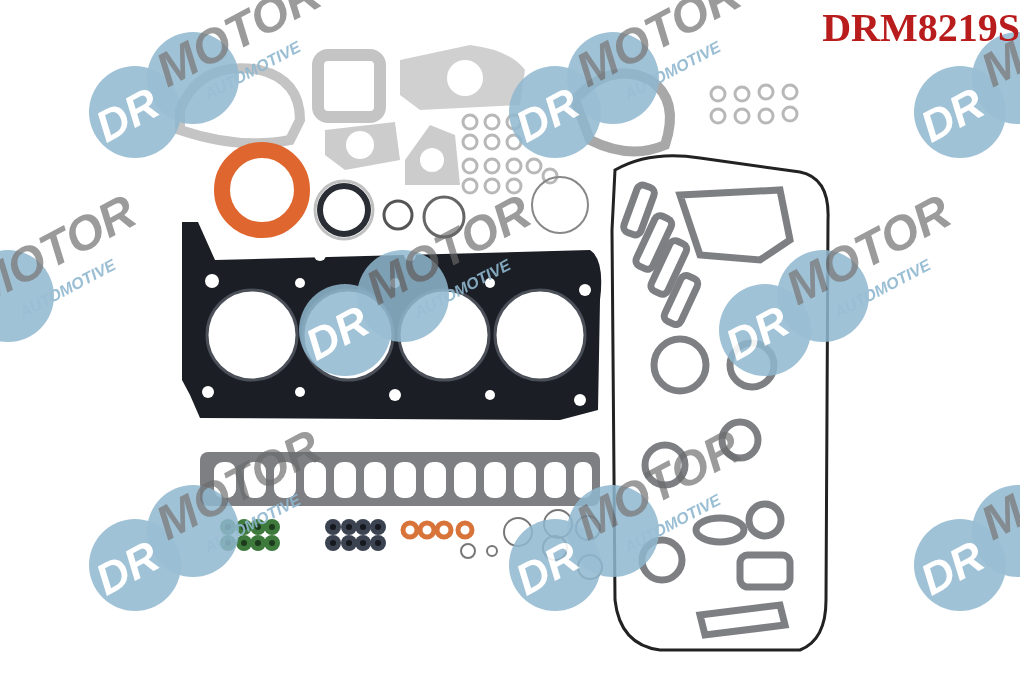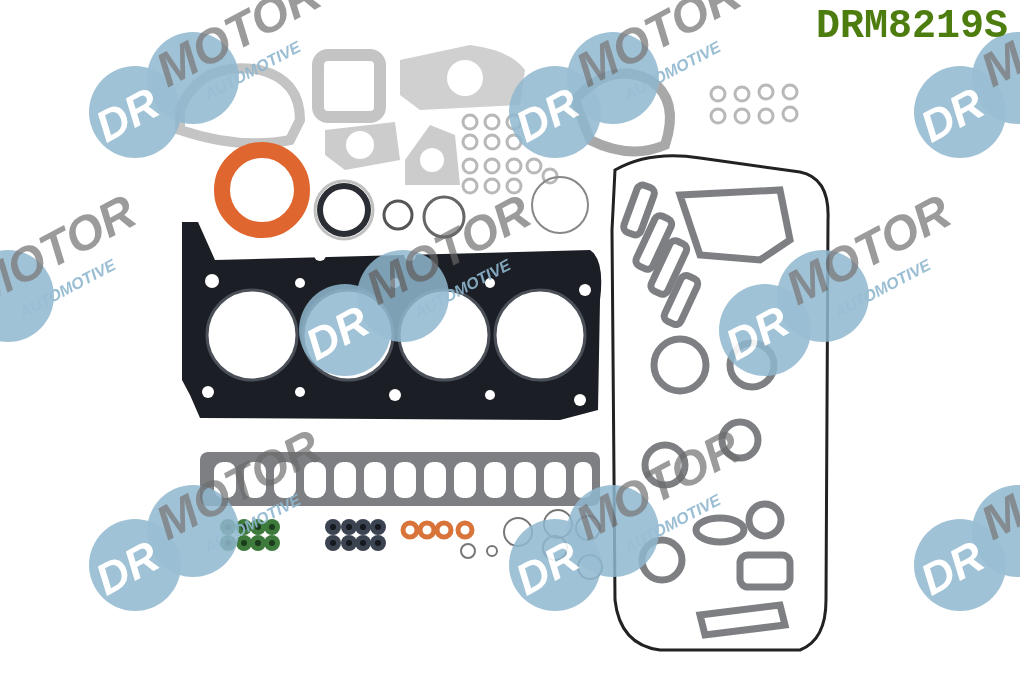--- a/index.html
+++ b/index.html
@@ -1,18 +1,18 @@
 <!DOCTYPE html>
 <html><head>
 <meta charset="utf-8">
 <style>
   html, body { margin: 0; padding: 0; background: #ffffff; }
   body { width: 1020px; height: 680px; position: relative; overflow: hidden; font-family: "Liberation Sans", sans-serif; }
   .stage { position: absolute; left: 0; top: 0; width: 1020px; height: 680px; }
-  .code { position: absolute; right: 12px; top: 4px; font-family: Liberation Mono, monospace; font-weight: 700; font-size: 40px; color: #4d7c0f; letter-spacing: 0px; }
+  .code { position: absolute; right: 0; top: 4px; font-family: Liberation Serif, serif; font-weight: 700; font-size: 40px; color: #b91c1c; letter-spacing: 0px; }
 </style>
 </head>
 <body>
 
 <div class="stage">
 <svg width="1020" height="680" viewBox="0 0 1020 680" xmlns="http://www.w3.org/2000/svg">
   <defs>
     <g id="wm">
       <circle cx="0" cy="0" r="46" fill="#8fb7cf" opacity="0.95"></circle>
       <circle cx="58" cy="-34" r="46" fill="#8fb7cf" opacity="0.95"></circle>

